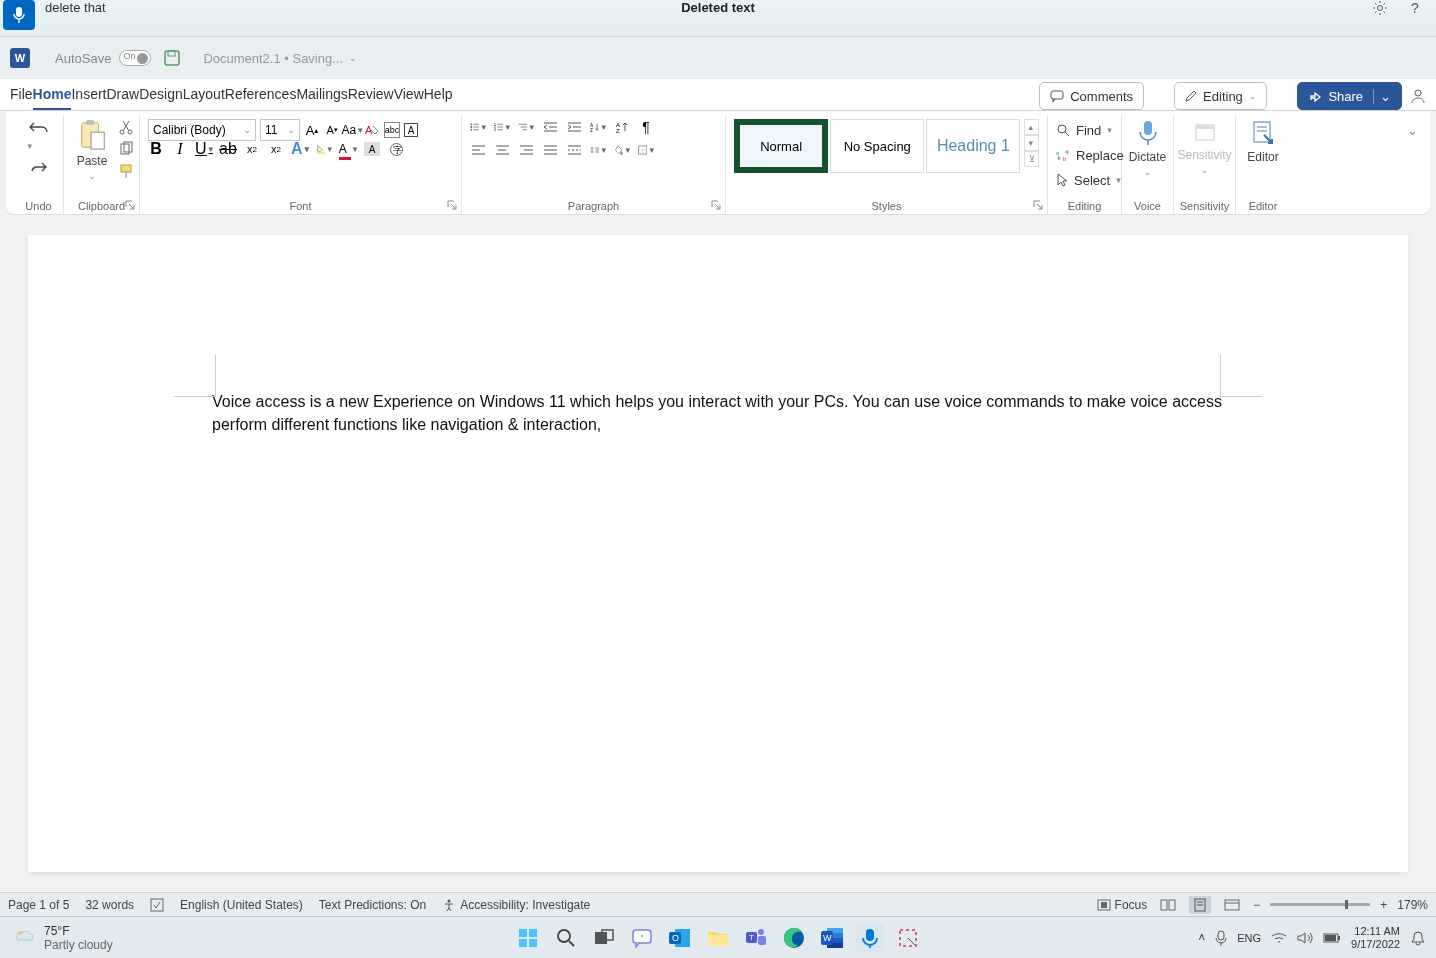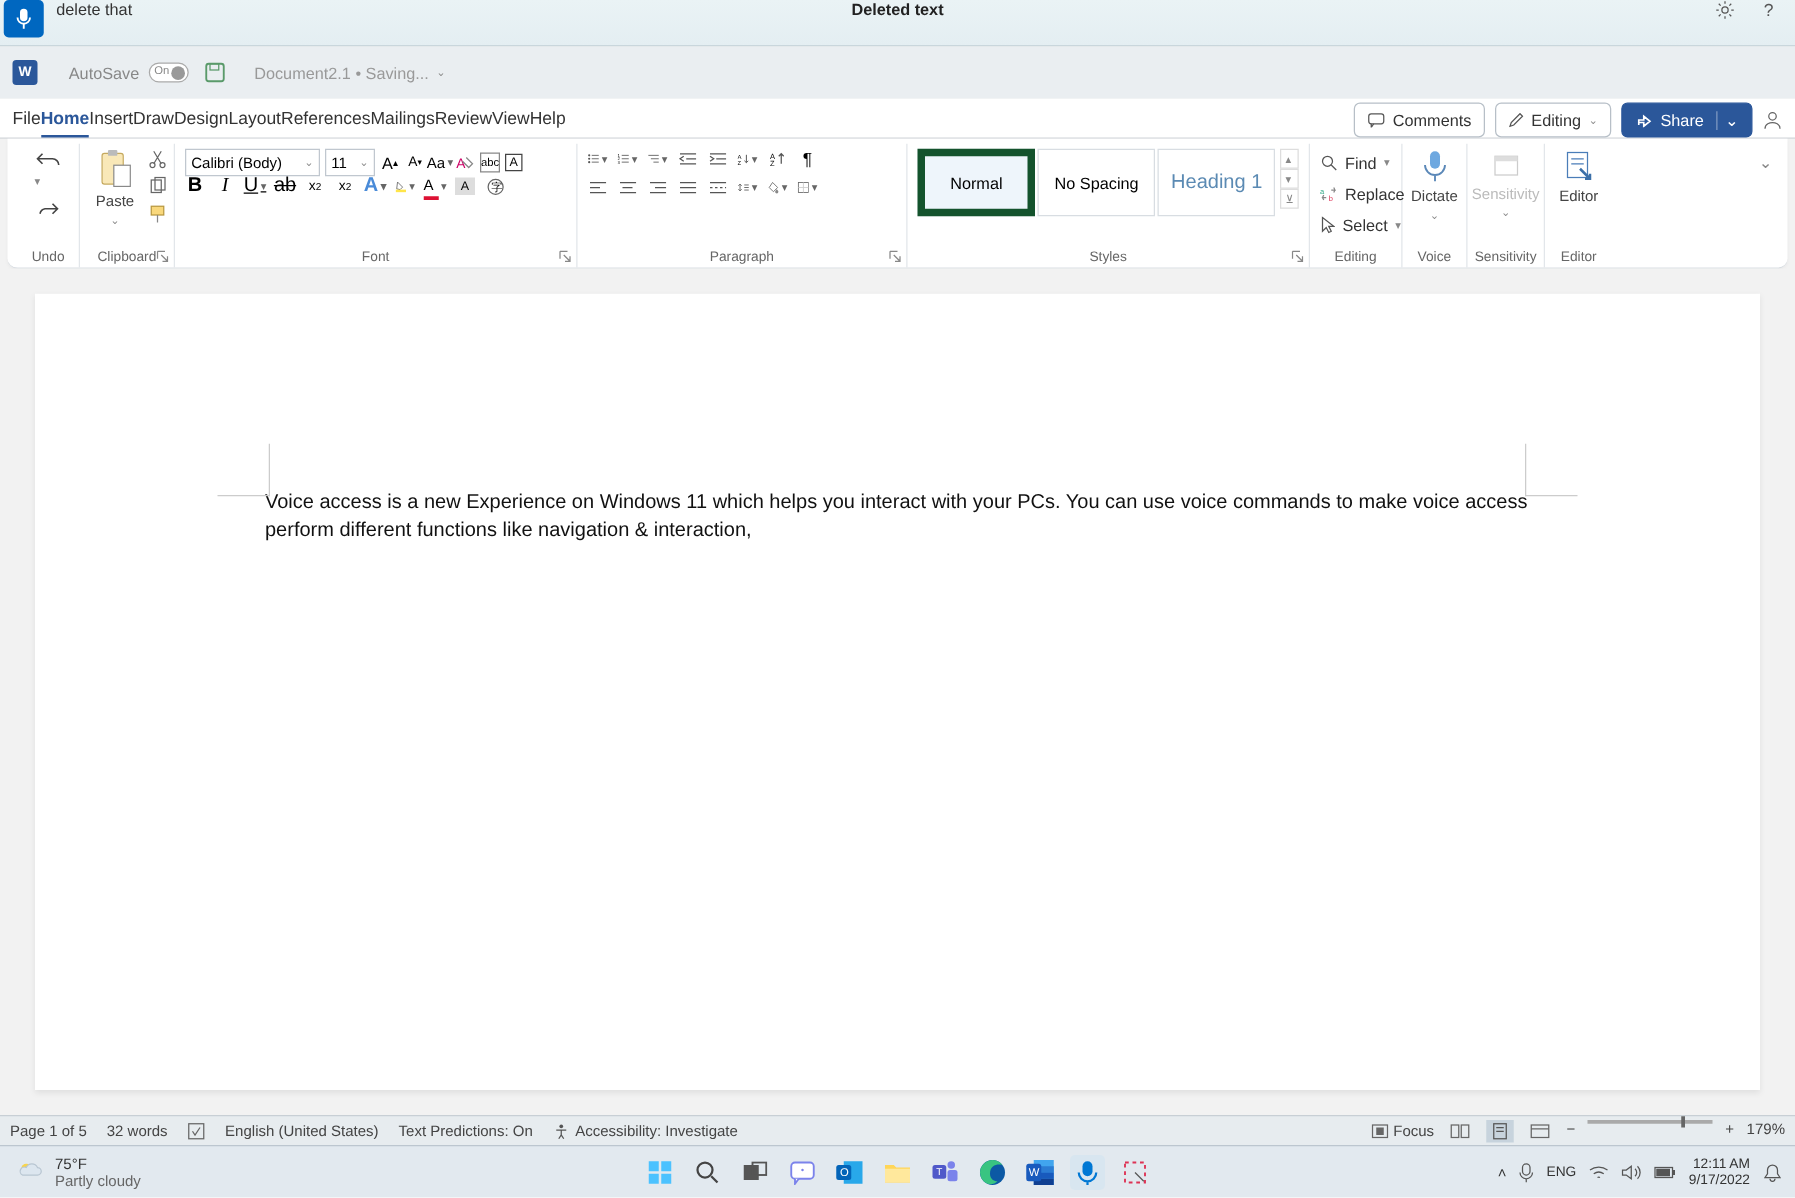--- a/index.html
+++ b/index.html
@@ -26,21 +26,21 @@
 .title-right { margin-left: auto; display: flex; align-items: center; gap: 22px; color: #666; }
 .avatar { width: 22px; height: 22px; border-radius: 50%; background: #d4a96a; color: #5a3; display: flex; align-items: center; justify-content: center; font-size: 10px; font-weight: 600; color: #333; }
 .win-ctrl { width: 14px; color: #888; }
 
 
 .tabs-row { height: 32px; background: #fff; display: flex; align-items: flex-end; padding: 0 10px; border-bottom: 1px solid #d0d4d8; }
 .tabs { display: flex; font-size: 14px; color: #333; }
 .tab { padding-bottom: 6px; cursor: pointer; }
 .tab.active { color: #2b579a; border-bottom: 2px solid #2b579a; font-weight: 600; }
 .tabs-right { margin-left: auto; display: flex; gap: 8px; align-items: center; }
-.btn-pill { height: 28px; padding: 0 10px; border: 1px solid #b7bfc7; border-radius: 5px; display: flex; align-items: center; gap: 6px; font-size: 13px; background: #fff; color: #333; }
+.btn-pill { height: 28px; padding: 0 10px; border: 1px solid #b7bfc7; border-radius: 5px; display: flex; align-items: center; gap: 6px; font-size: 13px; background: #fff; color: #333; margin-left: 22px; }
 .btn-share { background: #2b579a; color: #fff; border-color: #2b579a; }
 .btn-share .chev { border-left: 1px solid rgba(255,255,255,0.4); padding-left: 6px; margin-left: 4px; }
 
 
 .ribbon { height: 104px; background: #fff; border-bottom: 1px solid #d8dde2; display: flex; padding: 4px 8px 0; margin: 0 6px; border-radius: 0 0 8px 8px; box-shadow: 0 1px 3px rgba(0,0,0,0.04); }
 .grp { border-right: 1px solid #e2e6ea; padding: 2px 8px; display: flex; flex-direction: column; position: relative; }
 .grp-label { position: absolute; bottom: 2px; left: 0; right: 0; text-align: center; font-size: 11px; color: #666; }
 .grp-body { flex: 1; display: flex; align-items: flex-start; gap: 6px; }
 .launcher { position: absolute; bottom: 4px; right: 4px; width: 10px; height: 10px; color: #888; }
 .rb-btn { display: flex; flex-direction: column; align-items: center; gap: 3px; font-size: 12px; color: #444; padding: 2px 4px; }
@@ -57,21 +57,21 @@
 
 .doc-area { flex: 1; background: #f2f2f2; padding: 20px 28px; overflow: hidden; }
 .page { width: 100%; height: 100%; background: #fff; box-shadow: 0 2px 5px rgba(0,0,0,0.08); padding: 155px 180px 0 184px; position: relative; }
 .page-corner { position: absolute; width: 42px; height: 42px; }
 .pc-tl { top: 120px; left: 146px; border-left: 1px solid #ccc; border-top: 1px solid #ccc; transform: translate(0,0) rotate(180deg); }
 .pc-tr { top: 120px; right: 146px; border-right: 1px solid #ccc; border-top: 1px solid #ccc; transform: rotate(180deg); }
 .doc-text { font-size: 16px; color: #111; line-height: 1.45; }
 
 
 .statusbar { height: 24px; background: #e7ecef; border-top: 1px solid #c8cfd5; display: flex; align-items: center; font-size: 12px; color: #444; padding: 0 8px; gap: 16px; }
-.sb-right { margin-left: auto; display: flex; gap: 10px; }
+.sb-right { margin-left: auto; display: flex; align-items: center; gap: 10px; }
 .viewbtn { width: 22px; height: 18px; display: flex; align-items: center; justify-content: center; }
 .viewbtn.active { background: #c7d3dd; }
 .zoom-track { width: 100px; height: 3px; background: #aaa; position: relative; }
 .zoom-track::after { content: ""; position: absolute; left: 75%; top: -3px; width: 3px; height: 9px; background: #666; }
 
 
 .taskbar { height: 42px; background: #e2e9ef; border-top: 1px solid #bcc6cf; display: flex; align-items: center; position: relative; }
 .weather { display: flex; align-items: center; gap: 8px; padding-left: 12px; font-size: 12px; color: #333; }
 .task-center { position: absolute; left: 50%; transform: translateX(-50%); display: flex; gap: 10px; }
 .task-ic { width: 28px; height: 28px; border-radius: 4px; display: flex; align-items: center; justify-content: center; }

